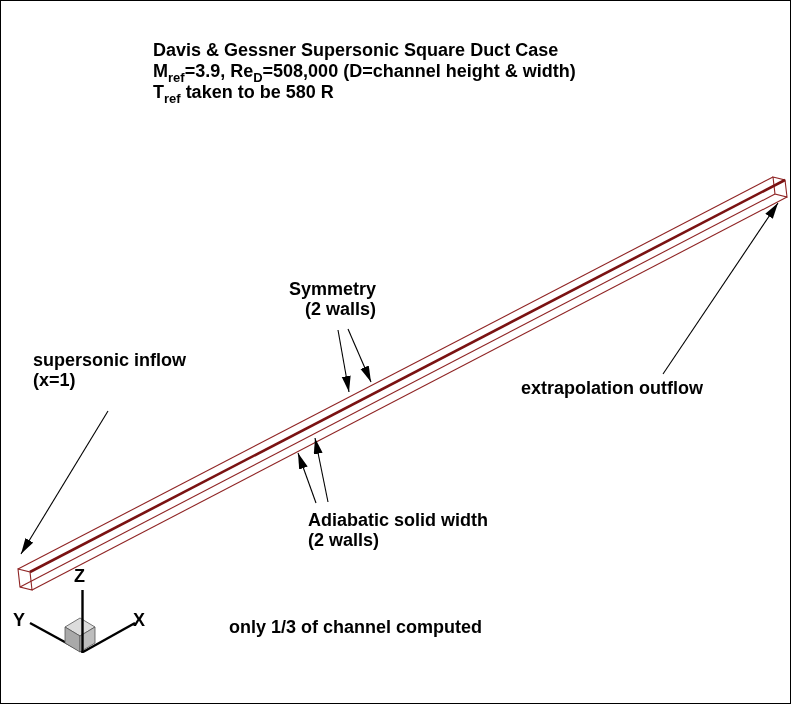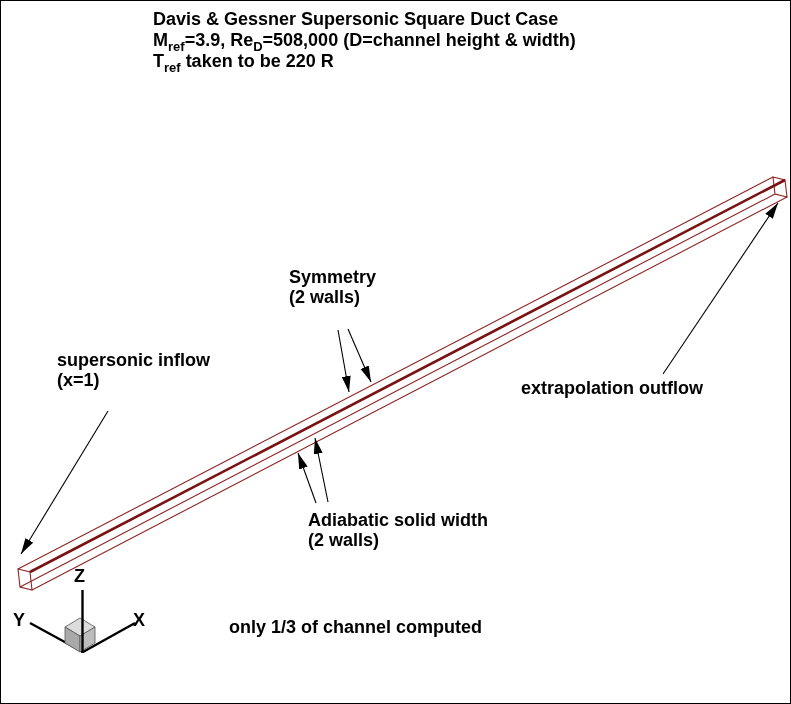--- a/index.html
+++ b/index.html
@@ -8,21 +8,21 @@
     width:791px;height:704px;
     background:#ffffff;
     border:1px solid #000;
     box-sizing:border-box;
     font-family:"Liberation Sans", sans-serif;
     font-weight:bold;
     color:#000;
     overflow:hidden;
   }
   .label{position:absolute;font-size:18px;line-height:20px;white-space:nowrap;}
-  .title-block{position:absolute;left:152px;top:8px;font-size:18px;line-height:21px;white-space:nowrap;}
+  .title-block{position:absolute;left:152px;top:39px;font-size:18px;line-height:21px;white-space:nowrap;}
   .title-block sub{font-size:13px;line-height:0;}
   .axis-letter{position:absolute;font-size:18px;line-height:18px;}
   svg{position:absolute;left:0;top:0;}
 </style>
 </head>
 <body>
 
 <div class="stage">
 
   <svg width="791" height="704" viewBox="0 0 791 704">
@@ -58,29 +58,29 @@
         <path d="M64,626 L79,635 L79,651 L64,642 Z" fill="#a9a9a9"></path>
         <path d="M94,626 L79,635 L79,651 L94,642 Z" fill="#bdbdbd"></path>
       </g>
       <line x1="81.5" y1="589" x2="81.5" y2="652" stroke="#000" stroke-width="2.4"></line>
     </g>
   </svg>
 
   <div class="title-block">
     <div>Davis &amp; Gessner Supersonic Square Duct Case</div>
     <div><span>M</span><sub>ref</sub><span>=3.9, Re</span><sub>D</sub><span>=508,000 (D=channel height &amp; width)</span></div>
-    <div><span>T</span><sub>ref</sub><span> taken to be 220 R</span></div>
+    <div><span>T</span><sub>ref</sub><span> taken to be 580 R</span></div>
   </div>
 
-  <div class="label" style="left:288px;top:266px;">
+  <div class="label" style="left:288px;top:278px;text-align:right;">
     <div>Symmetry</div>
     <div>(2 walls)</div>
   </div>
 
-  <div class="label" style="left:56px;top:349px;">
+  <div class="label" style="left:32px;top:349px;">
     <div>supersonic inflow</div>
     <div>(x=1)</div>
   </div>
 
   <div class="label" style="left:520px;top:377px;">
     <div>extrapolation outflow</div>
   </div>
 
   <div class="label" style="left:307px;top:509px;">
     <div>Adiabatic solid width</div>

